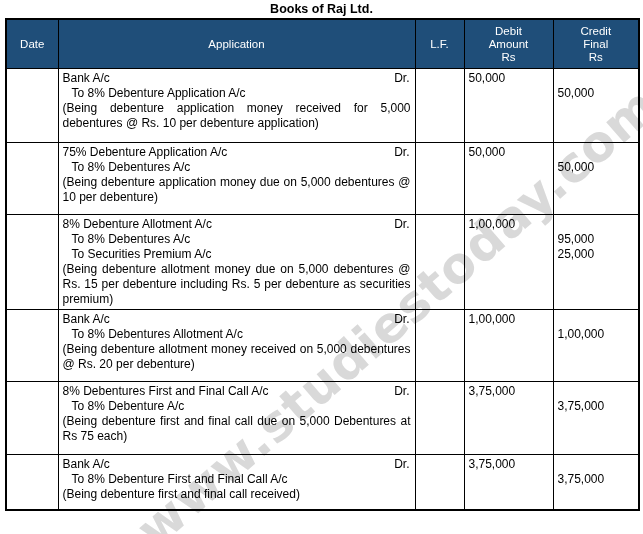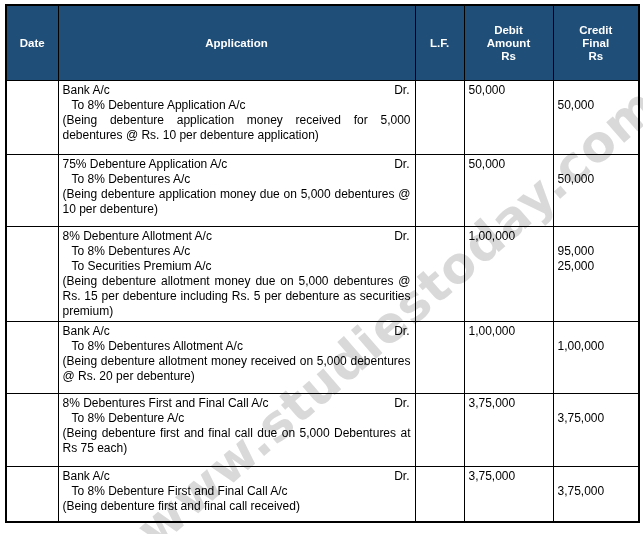--- a/index.html
+++ b/index.html
@@ -46,27 +46,27 @@
   col.c-lf   { width: 49px; }
   col.c-dr   { width: 89px; }
   col.c-cr   { width: 86px; }
 
   th, td { border: 1px solid #000; vertical-align: top; padding: 0; background: transparent; }
 
   thead th {
     background: #1F4E79;
     color: #ffffff;
     font-size: 11.5px;
-    font-weight: bold;
+    font-weight: normal;
     line-height: 13px;
     text-align: center;
     vertical-align: middle;
     height: 44px;
     white-space: pre-line;
-    padding: 15px 1px;
+    padding: 2px 1px;
   }
 
   tbody td { font-size: 12px; line-height: 15px; }
   tbody tr:nth-child(1) { height: 74px; }
   tbody tr:nth-child(2) { height: 72px; }
   tbody tr:nth-child(3) { height: 81px; }
   tbody tr:nth-child(4) { height: 72px; }
   tbody tr:nth-child(5) { height: 73px; }
   tbody tr:nth-child(6) { height: 55px; }
 
@@ -78,20 +78,21 @@
 
   td.amount-cell { padding: 2px 4px; }
   td.credit-cell { padding-top: 17px; }
 </style>
 </head>
 <body>
 
 <div class="watermark">www.studiestoday.com</div>
 
 <div class="titles">
+  <div class="title-line">Books of Raj Ltd.</div>
 </div>
 
 <table class="journal">
   <colgroup>
     <col class="c-date">
       <col class="c-part">
       <col class="c-lf">
       <col class="c-dr">
       <col class="c-cr">
   </colgroup>

